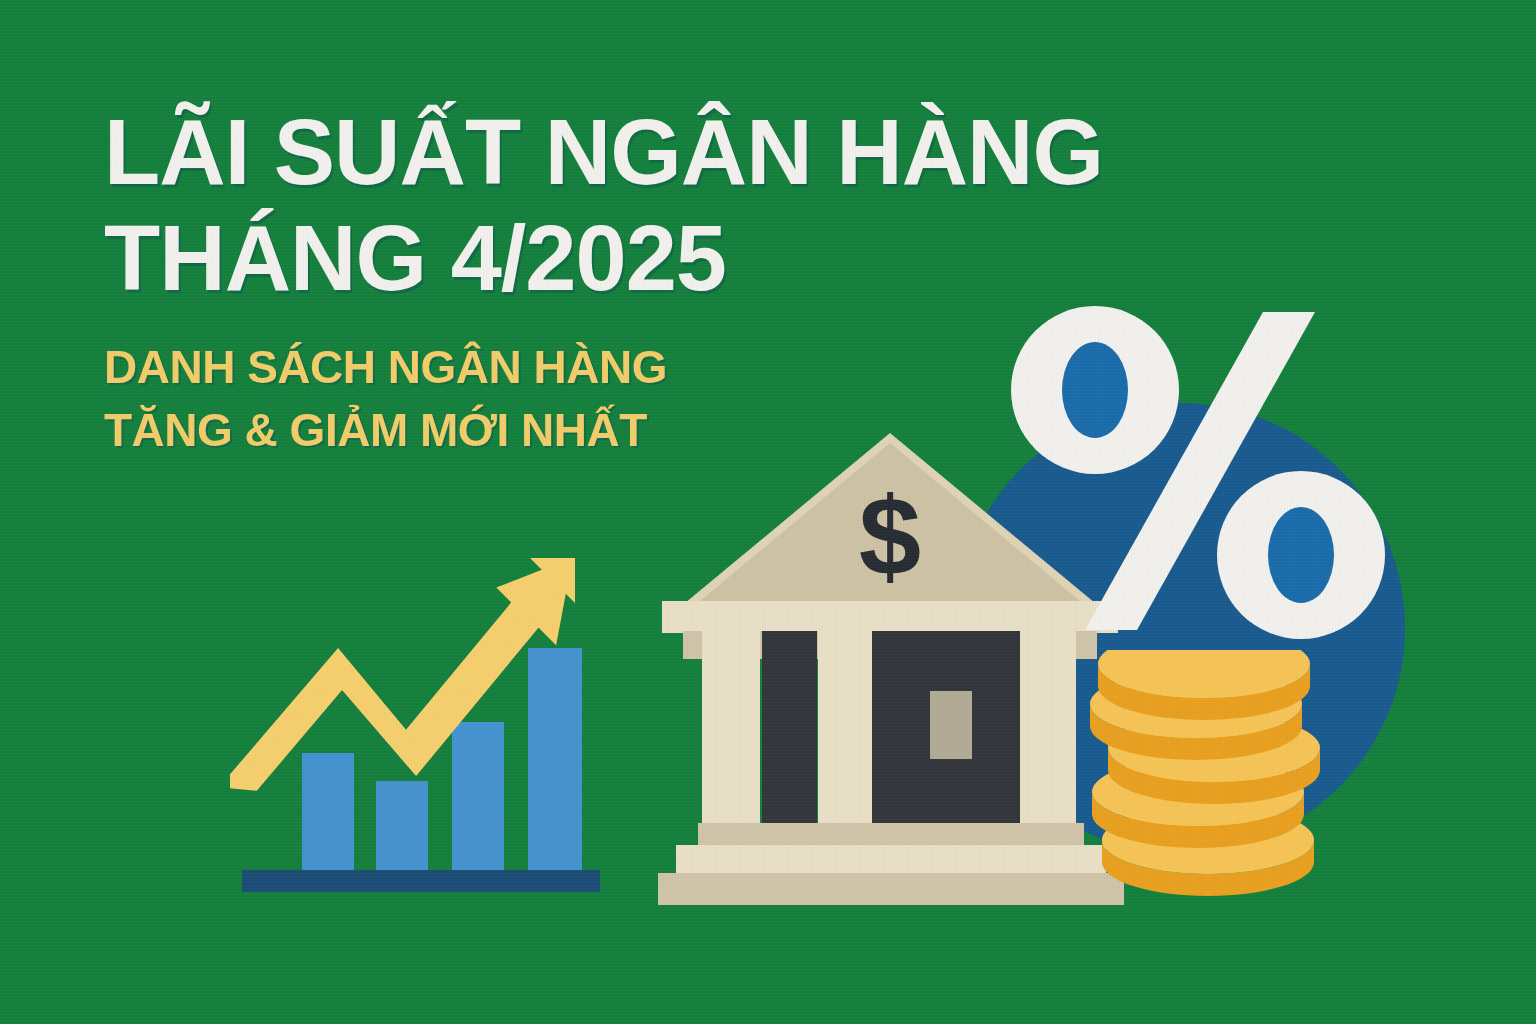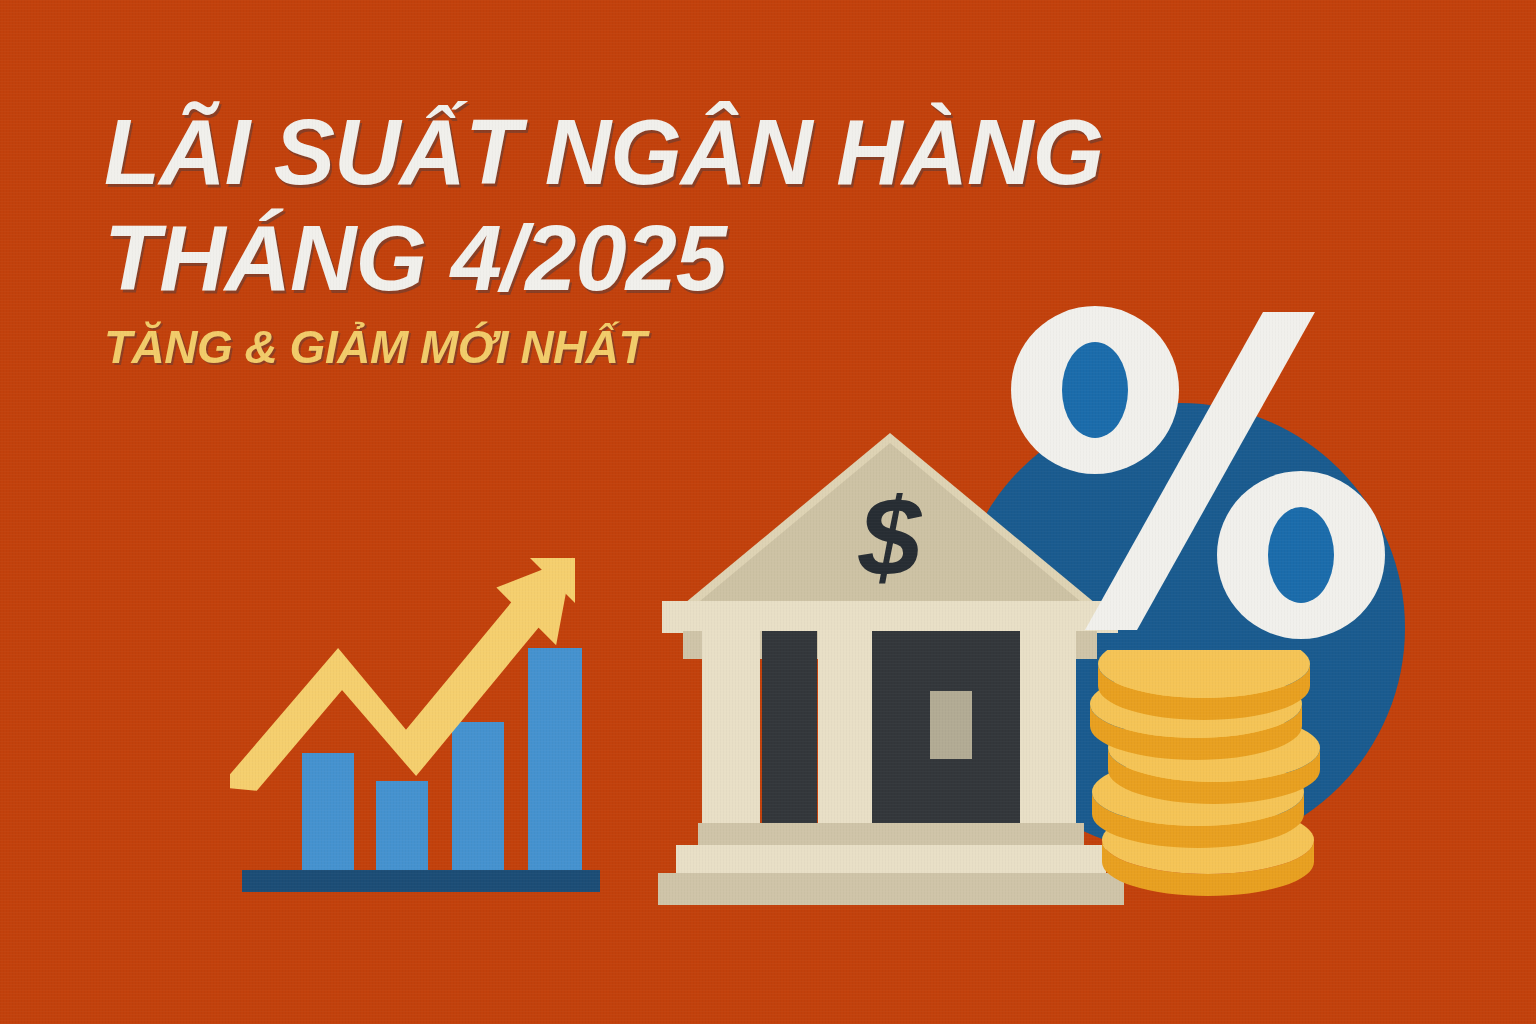--- a/index.html
+++ b/index.html
@@ -5,24 +5,23 @@
 <style>
   html, body {
     margin: 0;
     padding: 0;
     background: #1b6cab;
   }
   .poster {
     position: relative;
     width: 1536px;
     height: 1024px;
-    background: #c2410c;
+    background: #15803d;
     overflow: hidden;
     font-family: "Liberation Sans", sans-serif;
-    font-style: italic;
   }
 
   
   .grain {
     position: absolute;
     inset: 0;
     pointer-events: none;
     opacity: .06;
     background-image:
       repeating-linear-gradient(0deg, rgba(255,255,255,.35) 0 1px, rgba(0,0,0,0) 1px 3px),
@@ -114,21 +113,22 @@
 </head>
 <body>
 
 <div class="poster">
 
   <div class="circle-backdrop"></div>
 
   <div class="text-block">
     <div class="headline">LÃI SUẤT NGÂN HÀNG</div>
     <div class="headline headline-2">THÁNG 4/2025</div>
-    <div class="subhead" style="margin-top:20px">TĂNG &amp; GIẢM MỚI NHẤT</div>
+    <div class="subhead">DANH SÁCH NGÂN HÀNG</div>
+    <div class="subhead" style="margin-top:14px">TĂNG &amp; GIẢM MỚI NHẤT</div>
   </div>
 
   <svg class="chart" viewBox="0 0 400 360">
 
     <rect x="12" y="330" width="358" height="22" fill="#1c4d76"></rect>
 
     <rect x="72" y="213" width="52" height="117" fill="#4592cf"></rect>
     <rect x="146" y="241" width="52" height="89" fill="#4592cf"></rect>
     <rect x="222" y="182" width="52" height="148" fill="#4592cf"></rect>
     <rect x="298" y="108" width="54" height="222" fill="#4592cf"></rect>

